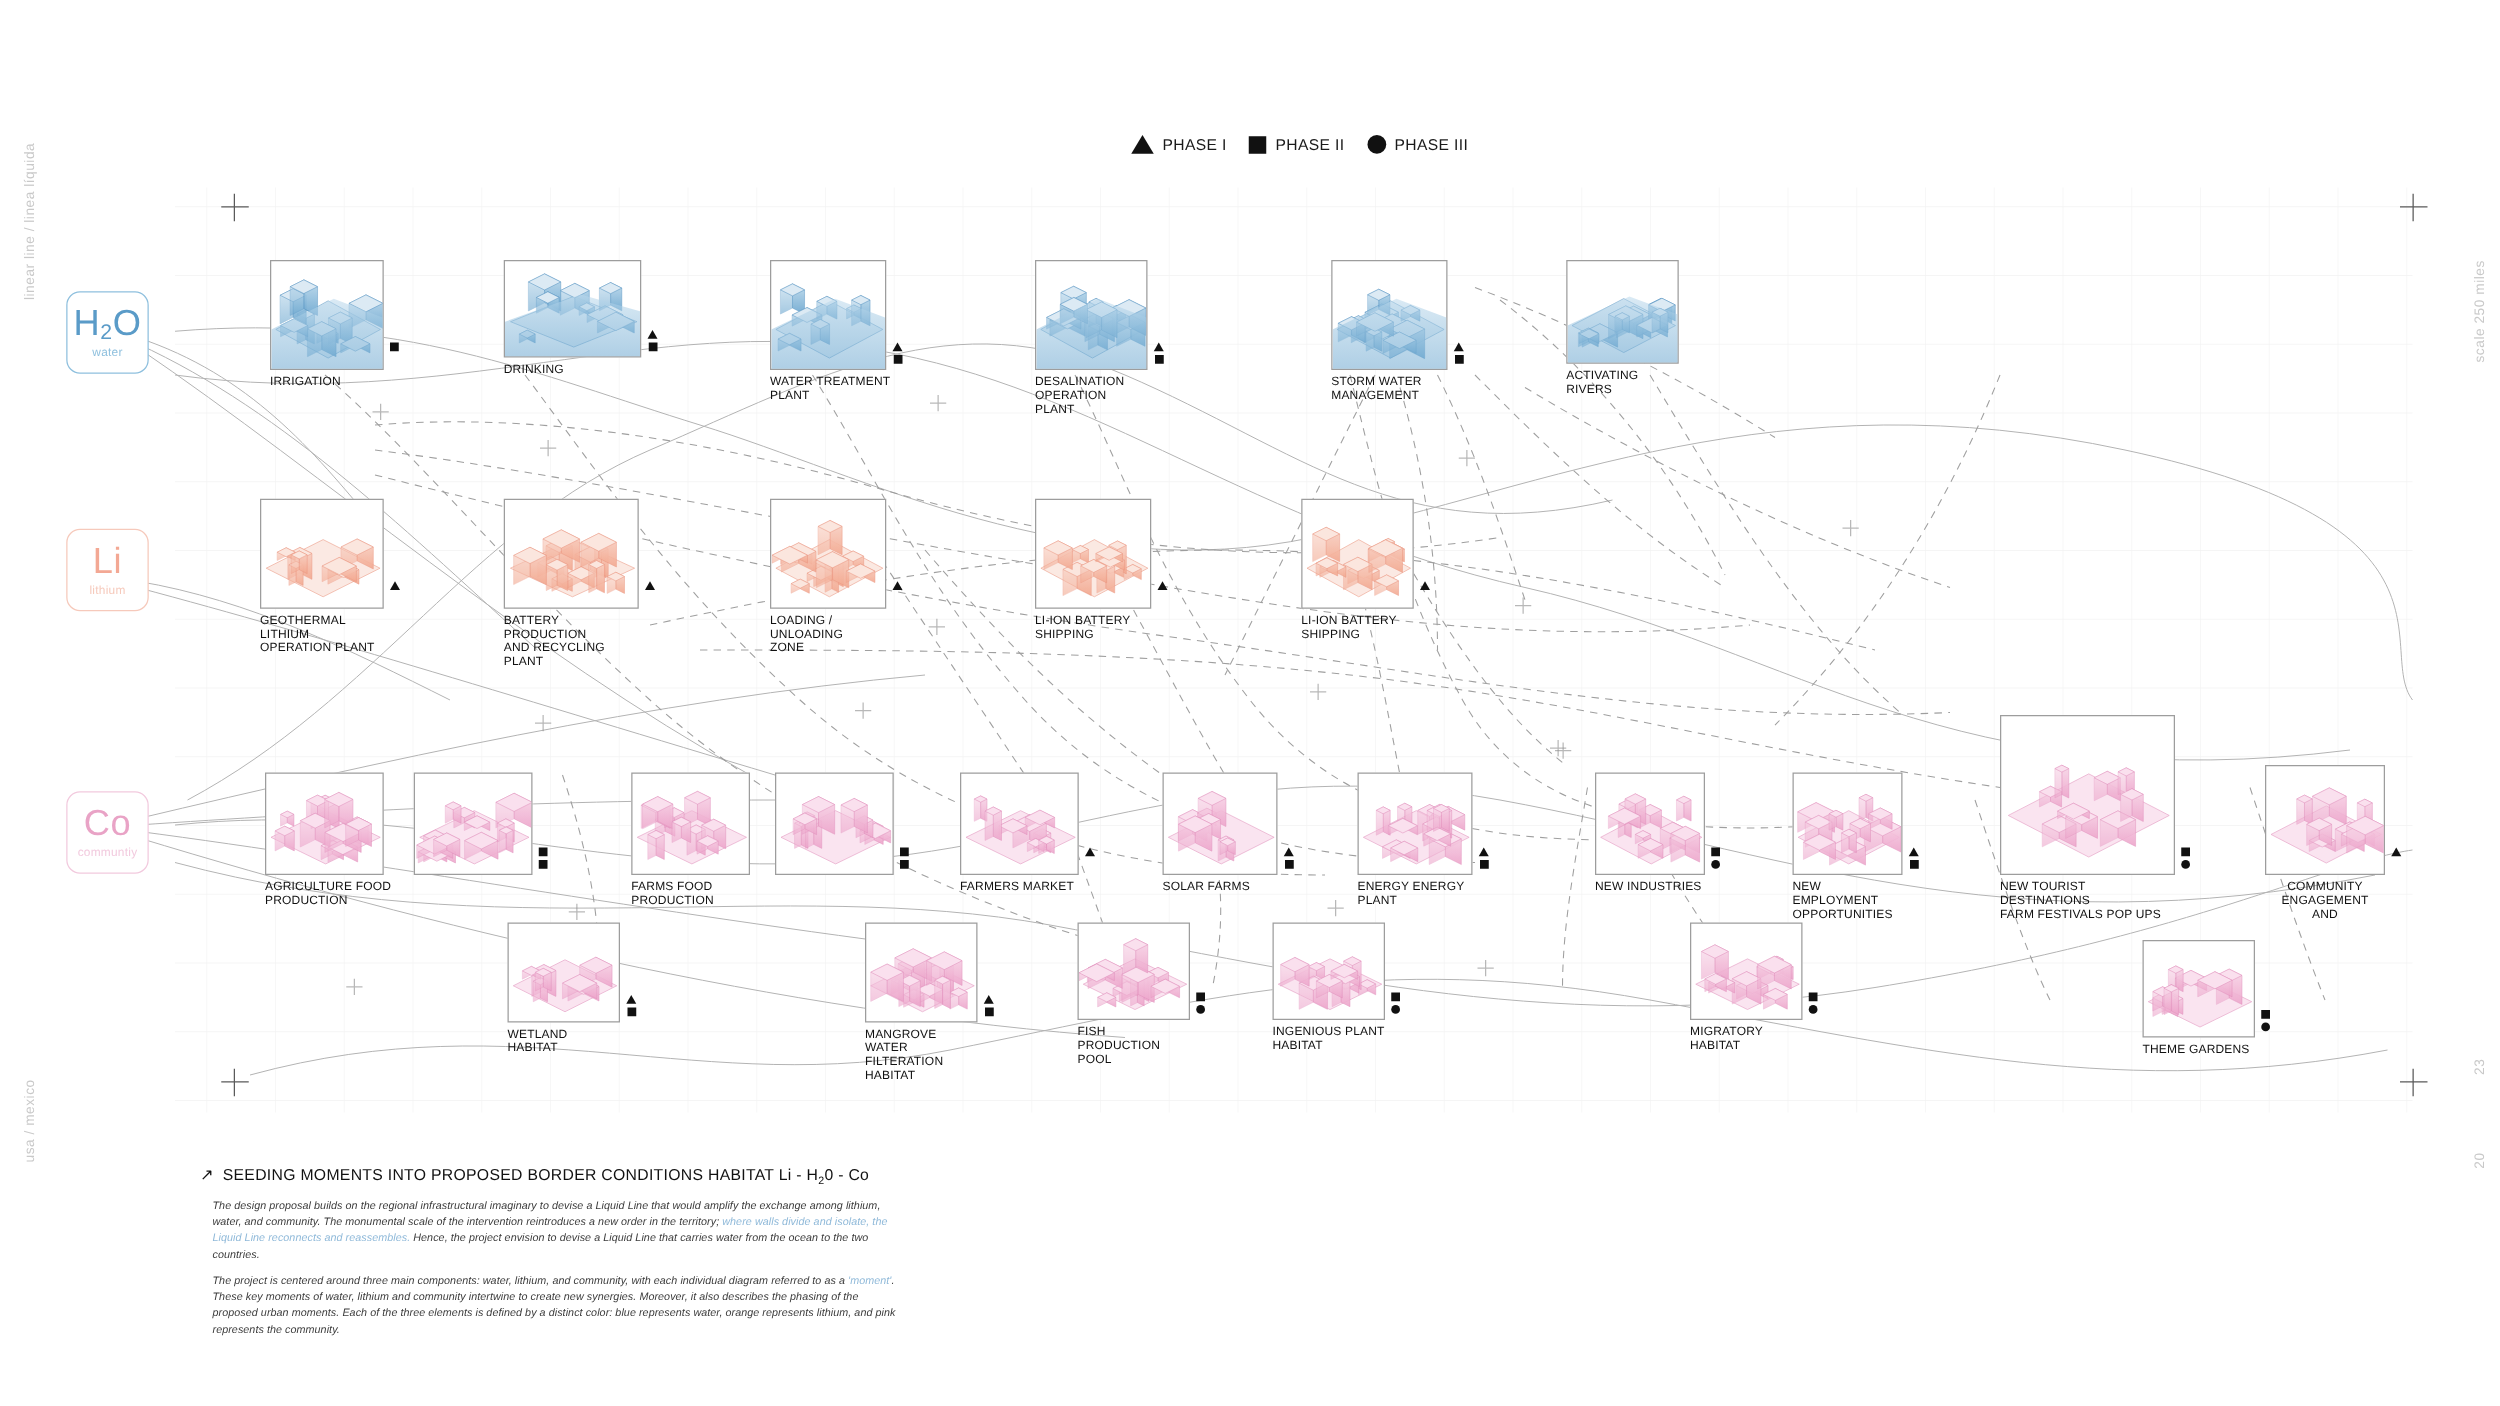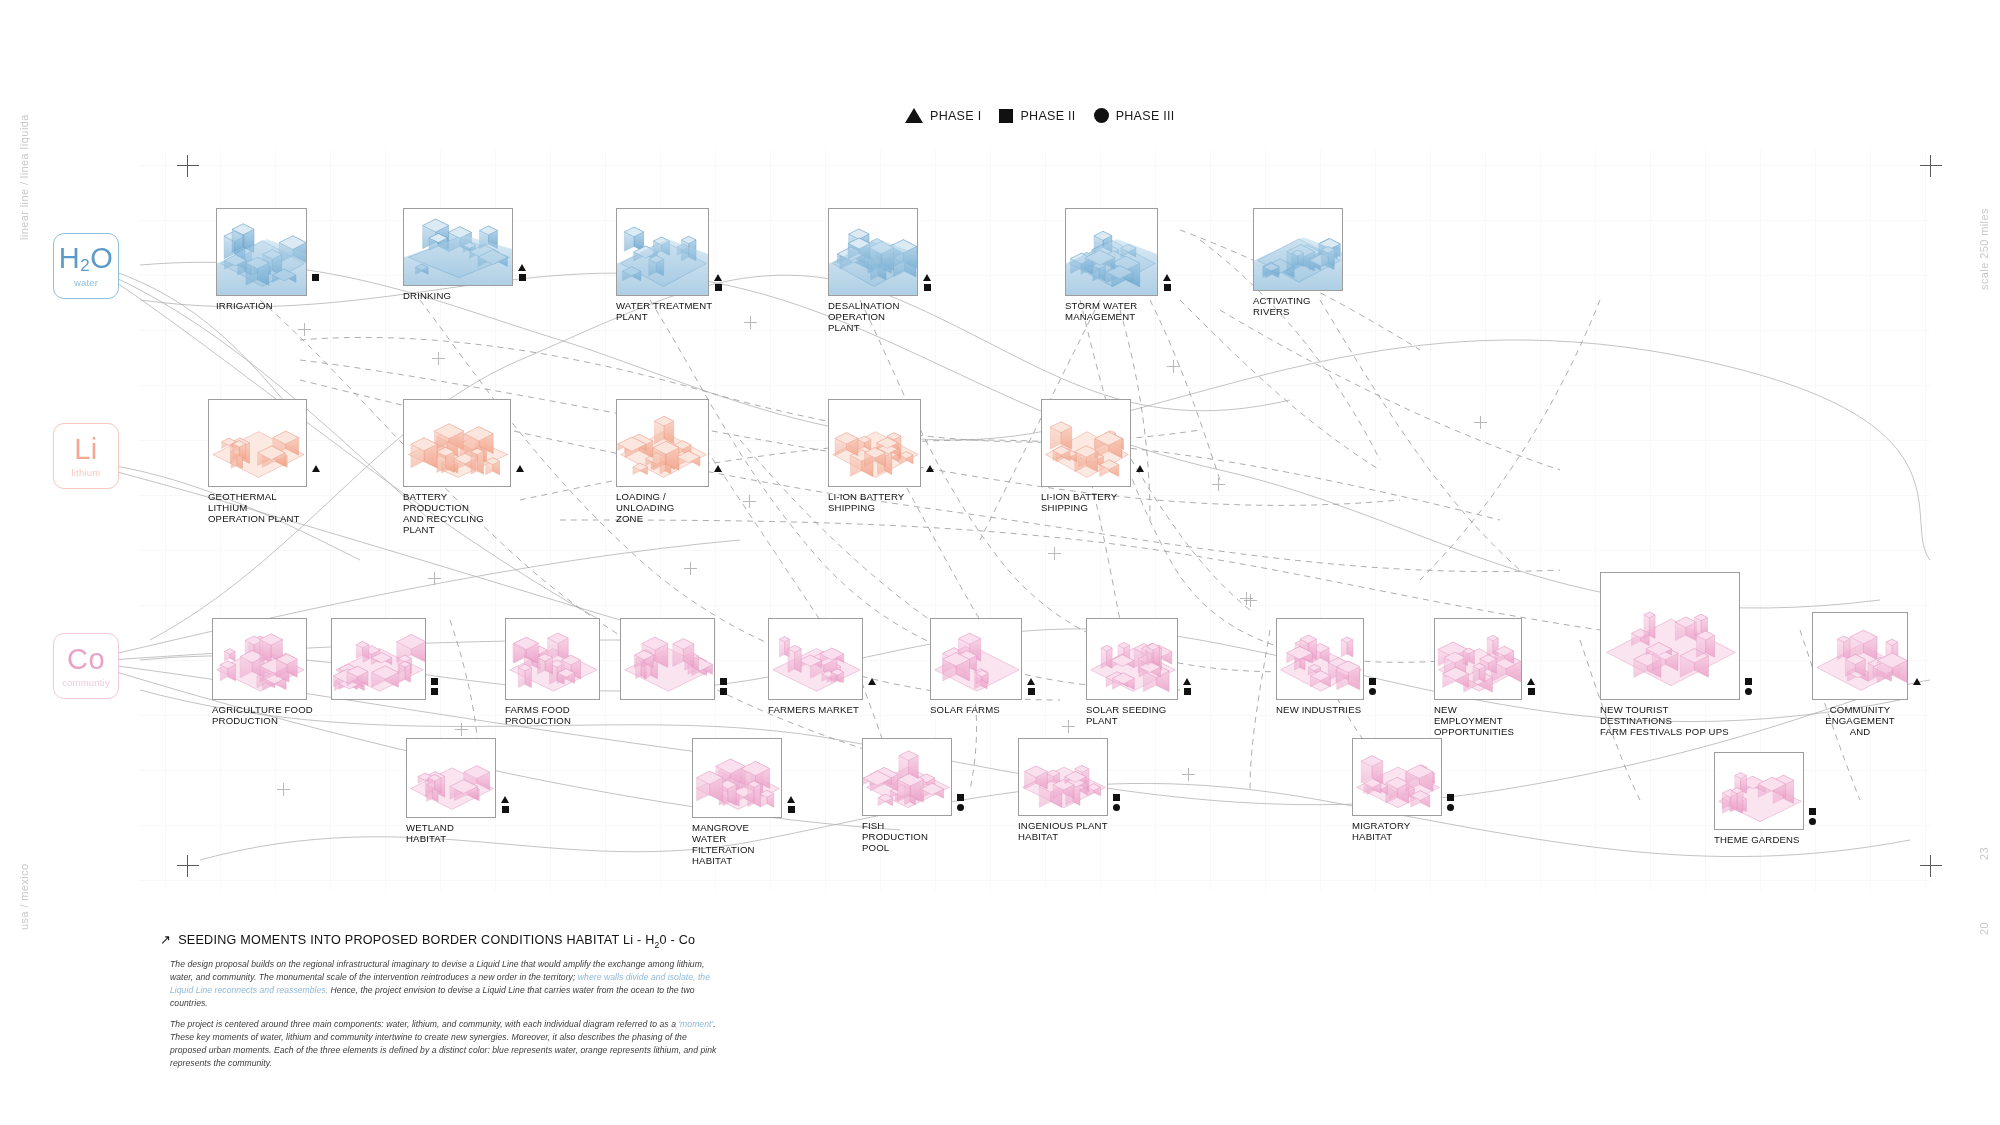--- a/index.html
+++ b/index.html
@@ -934,21 +934,21 @@
             <path d="M66.13084465020576 24.570214763374484 l-6.325102880658436 3.162551440329218 l0 18.41118827160494 l6.325102880658436 -3.162551440329218 Z" fill="url(#cg)" stroke="#df8bb8" stroke-width=".4" opacity=".6"></path>
             <path d="M66.13084465020576 24.570214763374484 l6.325102880658436 3.162551440329218 l-6.325102880658436 3.162551440329218 l-6.325102880658436 -3.162551440329218 Z" fill="#fae0ee" stroke="#df8bb8" stroke-width=".4"></path>
             <path d="M36.35772325102881 53.95121373456791 l10.873628257887518 5.436814128943759 l0 10.913348765432099 l-10.873628257887518 -5.436814128943759 Z" fill="url(#cg)" stroke="#df8bb8" stroke-width=".4" opacity=".9"></path>
             <path d="M36.35772325102881 53.95121373456791 l-10.873628257887518 5.436814128943759 l0 10.913348765432099 l10.873628257887518 -5.436814128943759 Z" fill="url(#cg)" stroke="#df8bb8" stroke-width=".4" opacity=".6"></path>
             <path d="M36.35772325102881 53.95121373456791 l10.873628257887518 5.436814128943759 l-10.873628257887518 5.436814128943759 l-10.873628257887518 -5.436814128943759 Z" fill="#fae0ee" stroke="#df8bb8" stroke-width=".4"></path>
           </svg></div>
         <div class="phase" style="left:97px; top:60px;">
           <span class="ph-tri"></span>
           <span class="ph-sq"></span>
         </div>
-        <div class="cap">SOLAR SEEDING PLANT</div>
+        <div class="cap">ENERGY ENERGY PLANT</div>
       </div>
       <div class="tile" style="left: 1276px; top: 618px; width: 88px;">
         <div class="frame" style="width:88px;height:82px;"><svg width="88" height="82" viewBox="0 0 88 82">
             <path d="M44 29.519999999999996 L84.48 50.839999999999996 L44 72.16 L3.519999999999996 50.839999999999996 Z" fill="#fae0ee" stroke="#df8bb8" stroke-width=".5" opacity=".85"></path>
             <path d="M22.781056584362137 29.316519547325097 l5.19945987654321 2.599729938271605 l0 19.121141975308642 l-5.19945987654321 -2.599729938271605 Z" fill="url(#cg)" stroke="#df8bb8" stroke-width=".4" opacity=".9"></path>
             <path d="M22.781056584362137 29.316519547325097 l-5.19945987654321 2.599729938271605 l0 19.121141975308642 l5.19945987654321 -2.599729938271605 Z" fill="url(#cg)" stroke="#df8bb8" stroke-width=".4" opacity=".6"></path>
             <path d="M22.781056584362137 29.316519547325097 l5.19945987654321 2.599729938271605 l-5.19945987654321 2.599729938271605 l-5.19945987654321 -2.599729938271605 Z" fill="#fae0ee" stroke="#df8bb8" stroke-width=".4"></path>
             <path d="M25.59945576131687 20.525481481481478 l7.494898834019205 3.7474494170096024 l0 18.90108024691358 l-7.494898834019205 -3.7474494170096024 Z" fill="url(#cg)" stroke="#df8bb8" stroke-width=".4" opacity=".9"></path>
             <path d="M25.59945576131687 20.525481481481478 l-7.494898834019205 3.7474494170096024 l0 18.90108024691358 l7.494898834019205 -3.7474494170096024 Z" fill="url(#cg)" stroke="#df8bb8" stroke-width=".4" opacity=".6"></path>
             <path d="M25.59945576131687 20.525481481481478 l7.494898834019205 3.7474494170096024 l-7.494898834019205 3.7474494170096024 l-7.494898834019205 -3.7474494170096024 Z" fill="#fae0ee" stroke="#df8bb8" stroke-width=".4"></path>

